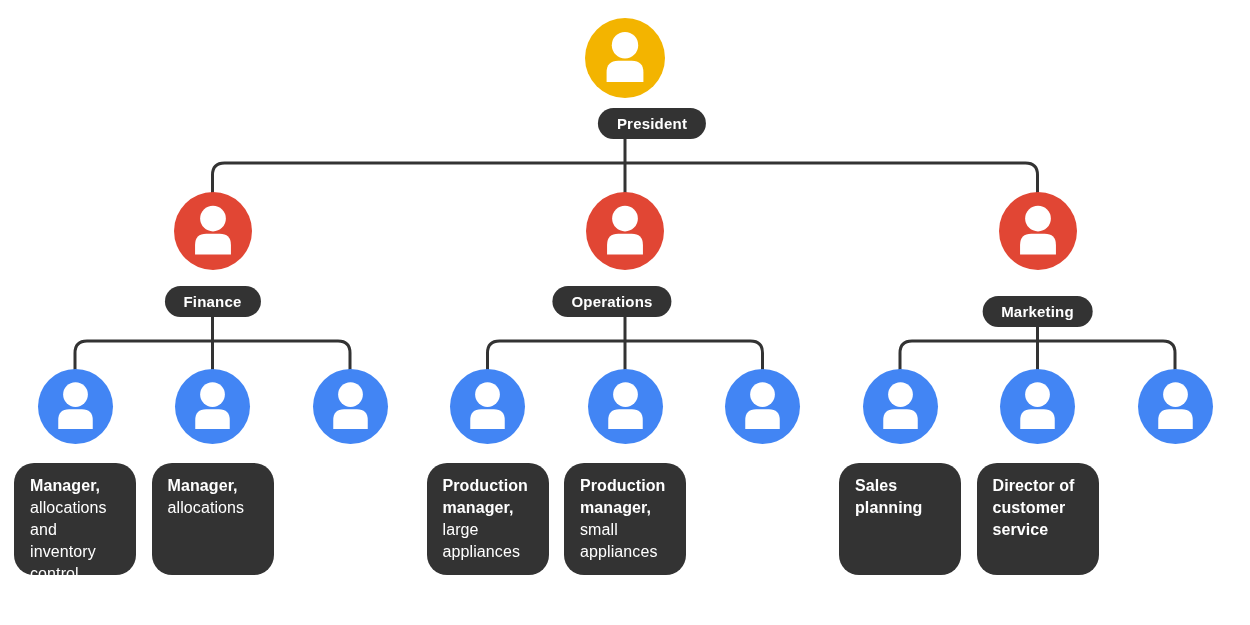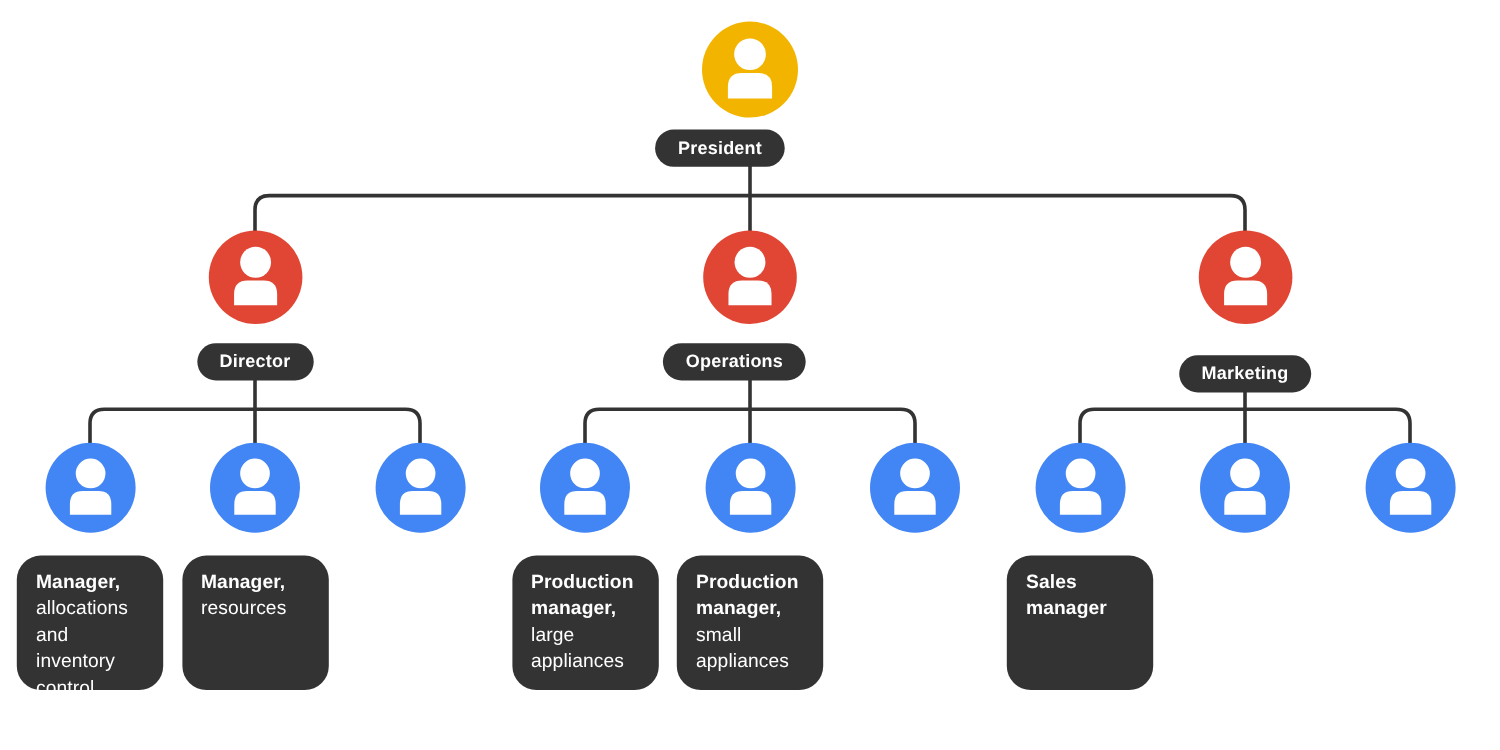--- a/index.html
+++ b/index.html
@@ -93,29 +93,29 @@
     <path d="M1037.5 316 L1037.5 370"></path>
     <path d="M900 371 L900 353 Q900 341 912 341 L1163 341 Q1175 341 1175 353 L1175 371"></path>
   </svg>
 
   <div class="avatar lg root-color" style="left:585px; top:18px;">
     <svg class="person" viewBox="0 0 100 100" aria-hidden="true">
       <circle cx="50" cy="34" r="16.5"></circle>
       <path d="M27 80 L27 68 Q27 53.5 41.5 53.5 L58.5 53.5 Q73 53.5 73 68 L73 80 Z"></path>
     </svg>
   </div>
-  <div class="pill" style="left:600px; top:108px;">President</div>
+  <div class="pill" style="left:652px; top:108px;">President</div>
 
   <div class="avatar md division-color" style="left:173.5px; top:192px;">
     <svg class="person" viewBox="0 0 100 100" aria-hidden="true">
       <circle cx="50" cy="34" r="16.5"></circle>
       <path d="M27 80 L27 68 Q27 53.5 41.5 53.5 L58.5 53.5 Q73 53.5 73 68 L73 80 Z"></path>
     </svg>
   </div>
-  <div class="pill" style="left:212.5px; top:286px;">Director</div>
+  <div class="pill" style="left:212.5px; top:286px;">Finance</div>
 
   <div class="avatar md division-color" style="left:586px; top:192px;">
     <svg class="person" viewBox="0 0 100 100" aria-hidden="true">
       <circle cx="50" cy="34" r="16.5"></circle>
       <path d="M27 80 L27 68 Q27 53.5 41.5 53.5 L58.5 53.5 Q73 53.5 73 68 L73 80 Z"></path>
     </svg>
   </div>
   <div class="pill" style="left:612px; top:286px;">Operations</div>
 
   <div class="avatar md division-color" style="left:998.5px; top:192px;">
@@ -180,28 +180,32 @@
       <path d="M27 80 L27 68 Q27 53.5 41.5 53.5 L58.5 53.5 Q73 53.5 73 68 L73 80 Z"></path>
     </svg>
   </div>
 
   <div class="leaf" style="left:14px;">
     <span class="b">Manager,</span>
     <span class="r">allocations and inventory control</span>
   </div>
   <div class="leaf" style="left:151.5px;">
     <span class="b">Manager,</span>
-    <span class="r">resources</span>
+    <span class="r">allocations</span>
   </div>
   <div class="leaf" style="left:564px;">
     <span class="b">Production manager,</span>
     <span class="r">small appliances</span>
   </div>
   <div class="leaf" style="left:426.5px;">
     <span class="b">Production manager,</span>
     <span class="r">large appliances</span>
   </div>
   <div class="leaf" style="left:839px;">
-    <span class="b">Sales manager</span>
+    <span class="b">Sales planning</span>
     <span class="r"></span>
   </div>
+  <div class="leaf" style="left:976.5px;">
+    <span class="b">Director of customer service</span>
+    <span class="r"></span>
+  </div>
 
 </div>
 
 </body></html>

